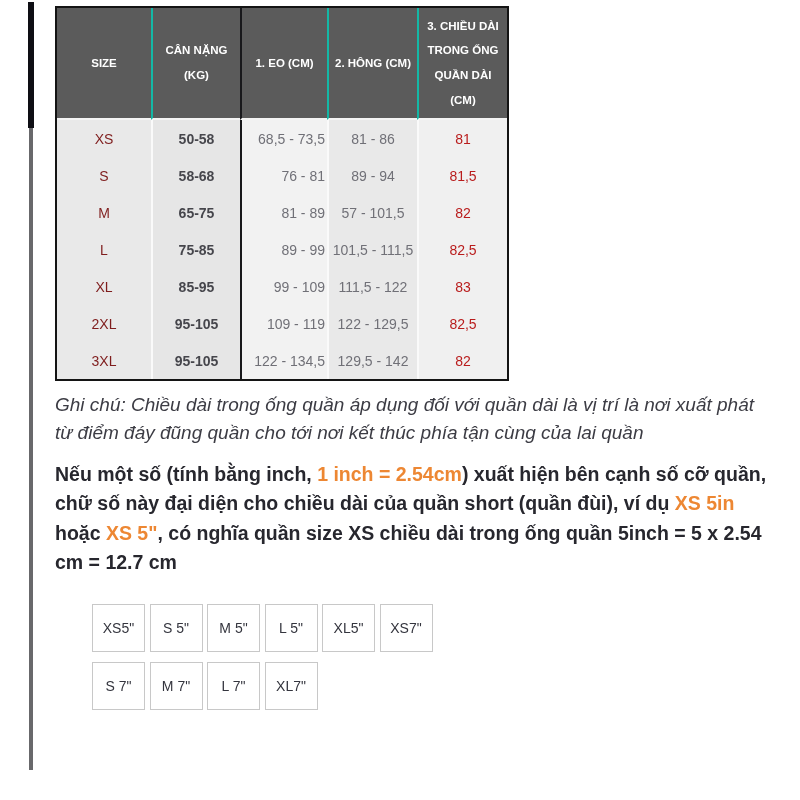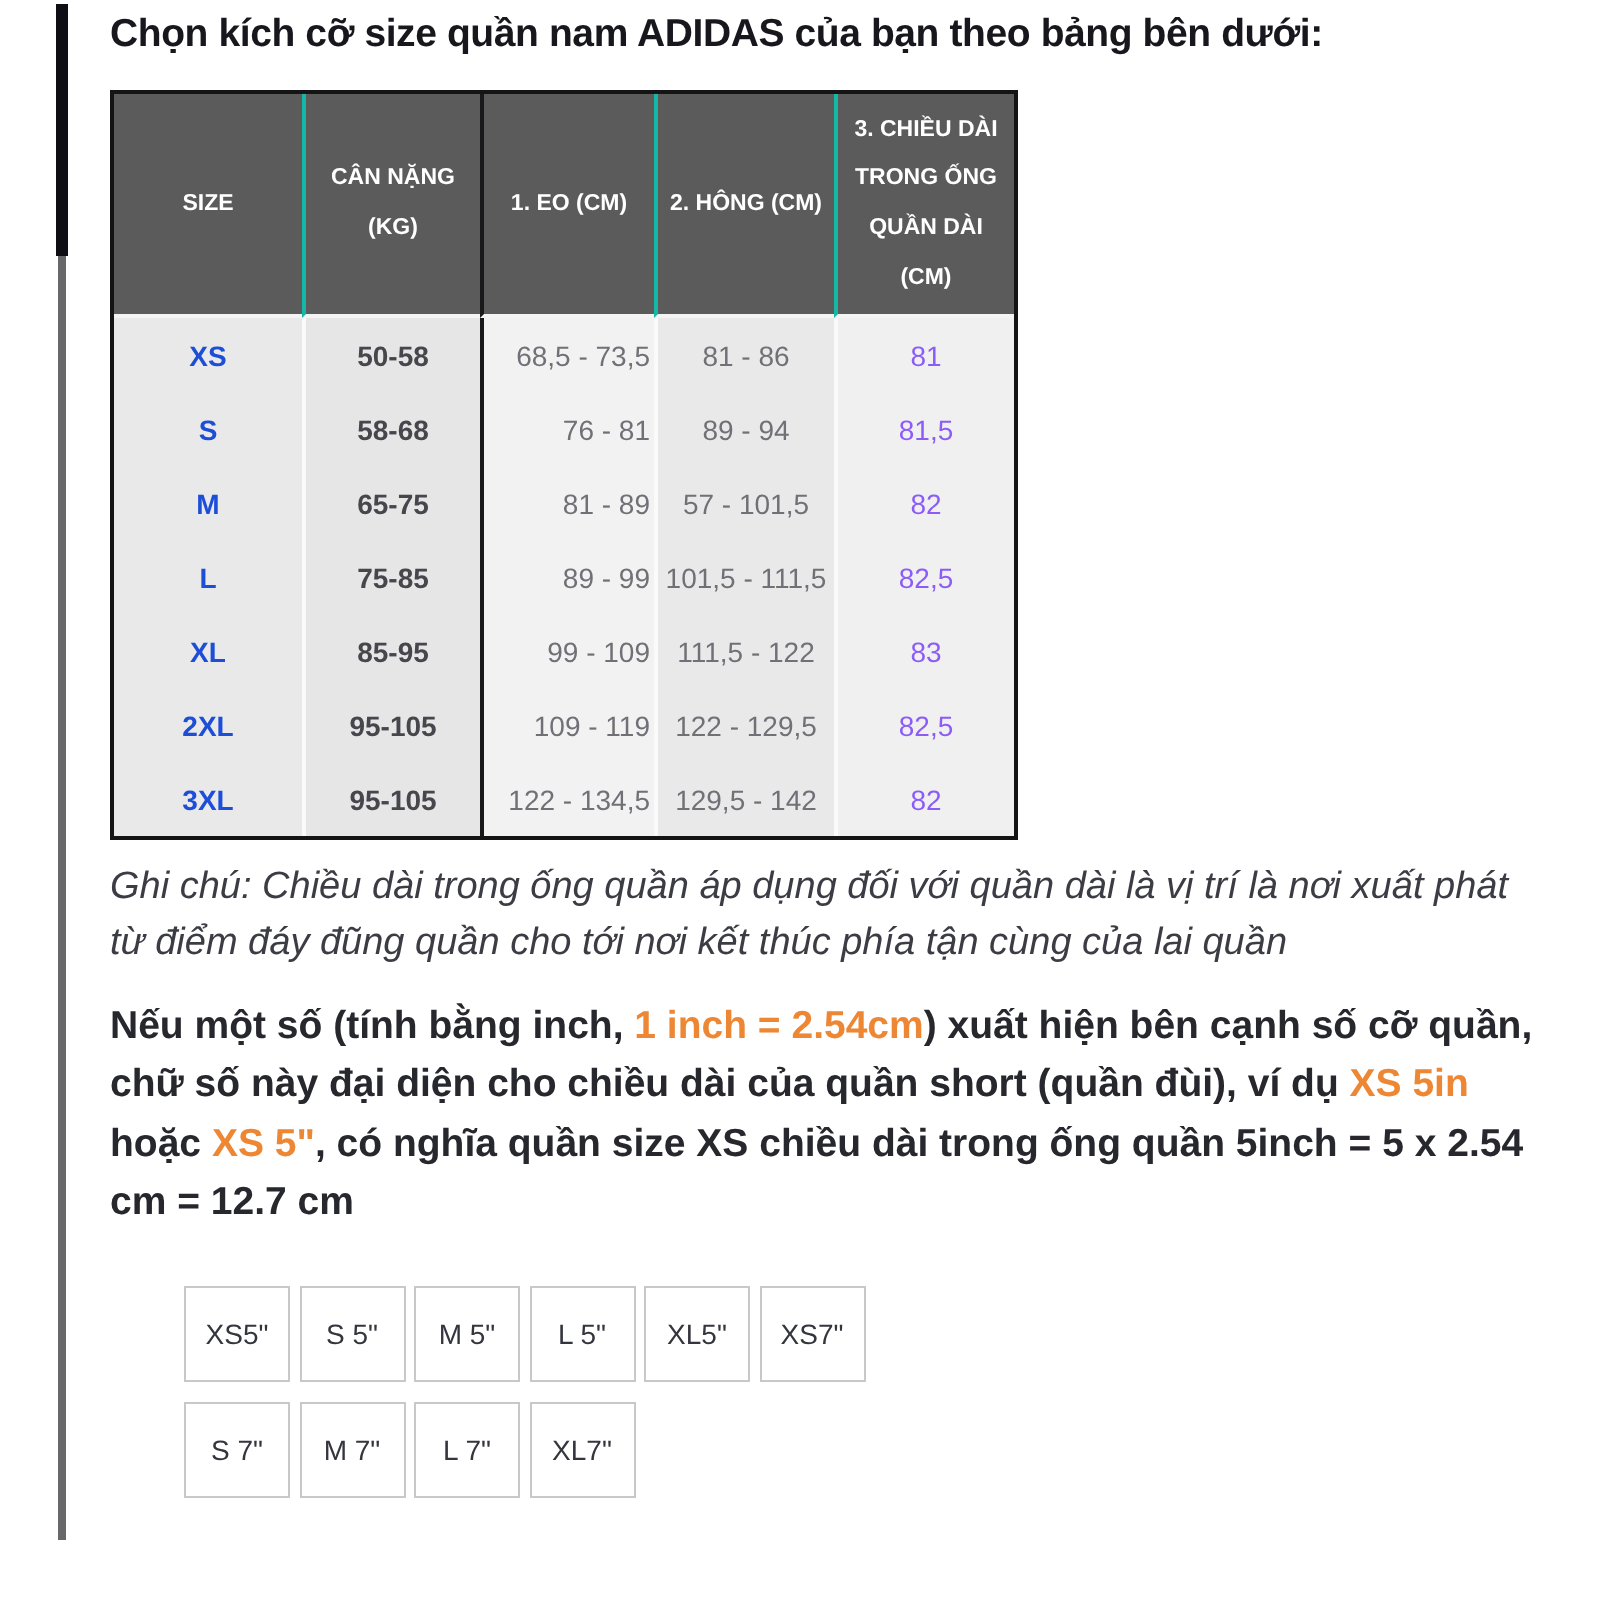--- a/index.html
+++ b/index.html
@@ -40,25 +40,25 @@
     border-bottom: 2px solid #f4f4f4;
     border-left: 2px solid #14b8a6;
   }
   td {
     height: 37px; text-align: center; vertical-align: middle;
     font-size: 14px; padding: 0 2px;
     border-left: 2px solid #fafafa;
   }
   th.c0, td.c0 { border-left: none; }
   th.c2, td.c2 { border-left: 2px solid #18181b; }
-  td.c0 { background: #e9e9e9; font-weight: 700; color: #1d4ed8; }
+  td.c0 { background: #e9e9e9; font-weight: 400; color: #7f1d1d; }
   td.c1 { background: #e6e6e6; font-weight: 600; color: #46464c; }
   td.c2 { background: #f2f2f2; color: #707077; text-align: right; }
   td.c3 { background: #e9e9e9; color: #707077; }
-  td.c4 { background: #f0f0f0; color: #8b5cf6; }
+  td.c4 { background: #f0f0f0; color: #b91c1c; }
   p.note {
     margin-top: 10px; width: 712px;
     font-size: 19px; font-style: italic;
     color: #3c3c44; line-height: 1.48;
   }
   p.inch-para {
     margin-top: 13px; width: 716px;
     font-size: 19.5px; font-weight: 600;
     color: #27272e; line-height: 1.5;
   }
@@ -76,21 +76,20 @@
   }
 </style>
 </head>
 <body>
 
 <div class="rule-top"></div>
 <div class="rule-bottom"></div>
 
 <div class="content">
 
-  <h1 class="page-title">Chọn kích cỡ size quần nam ADIDAS của bạn theo bảng bên dưới:</h1>
 
   <table class="size-chart">
     <colgroup>
       <col class="w0">
         <col class="w1">
         <col class="w2">
         <col class="w3">
         <col class="w4">
     </colgroup>
     <thead>

